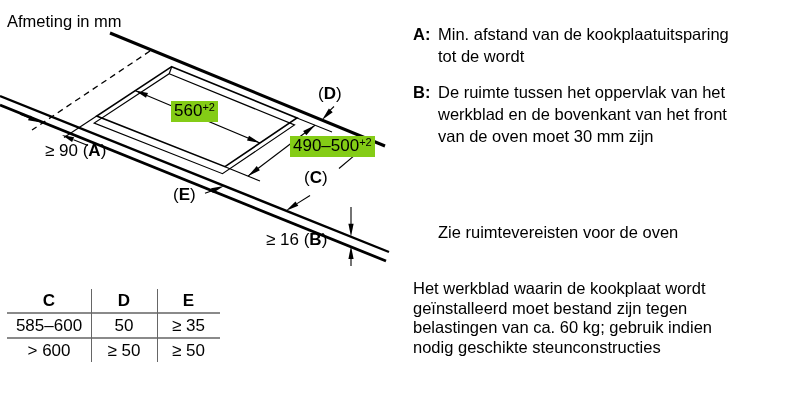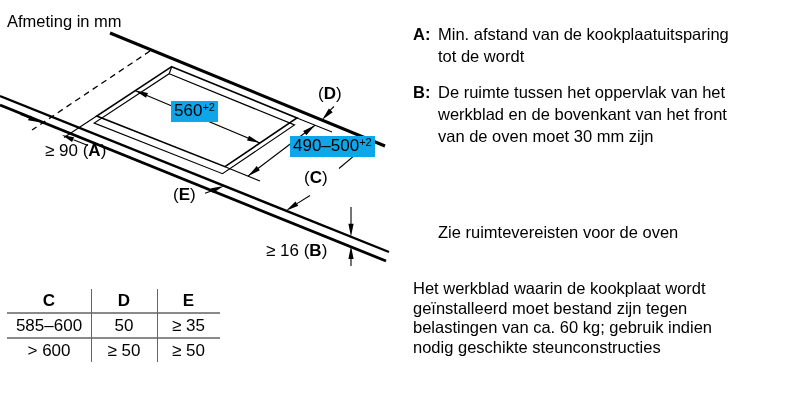--- a/index.html
+++ b/index.html
@@ -6,21 +6,21 @@
   body{
     width:800px;height:400px;background:#ffffff;position:relative;
     font-family:"Liberation Sans",sans-serif;color:#000;overflow:hidden;
   }
   
   #diagram-svg{position:absolute;left:0;top:0;}
   .dim-label{
     position:absolute;font-size:17px;line-height:19px;white-space:nowrap;
     color:#000;letter-spacing:0;
   }
-  .dim-label.masked{background:#0ea5e9;padding:0 3px;}
+  .dim-label.masked{background:#84cc16;padding:0 3px;}
   .dim-label b{font-weight:bold;}
   .sup{font-size:11px;position:relative;top:-5px;}
   #page-title{position:absolute;left:7px;top:11px;font-size:16.5px;line-height:20px;}
   
   #spec-table{position:absolute;left:7px;top:288px;width:213px;height:75px;}
   .t-row{display:flex;height:25px;}
   .t-cell{line-height:25px;text-align:center;font-size:17px;}
   .t-cell.c0{width:84px;}
   .t-cell.c1{width:66px;}
   .t-cell.c2{width:63px;}
@@ -103,21 +103,21 @@
 <div class="dim-label masked" style="left:171px;top:101px;"><span>560</span><span class="sup">+2</span></div>
 
 <div class="dim-label masked" style="left:258px;top:136px;margin-left:32px;"><span>490–500</span><span class="sup">+2</span></div>
 
 <div class="dim-label" style="left:318px;top:84px;"><span>(</span><b>D</b><span>)</span></div>
 
 <div class="dim-label" style="left:304px;top:168px;"><span>(</span><b>C</b><span>)</span></div>
 
 <div class="dim-label" style="left:173px;top:185px;"><span>(</span><b>E</b><span>)</span></div>
 
-<div class="dim-label" style="left:266px;top:241px;"><span>≥ 16 (</span><b>B</b><span>)</span></div>
+<div class="dim-label" style="left:266px;top:230px;"><span>≥ 16 (</span><b>B</b><span>)</span></div>
 
 <div id="spec-table">
   <div class="t-row t-head">
     <div class="t-cell c0">C</div>
     <div class="t-cell c1">D</div>
     <div class="t-cell c2">E</div>
   </div>
   <div class="t-row">
     <div class="t-cell c0">585–600</div>
     <div class="t-cell c1">50</div>

